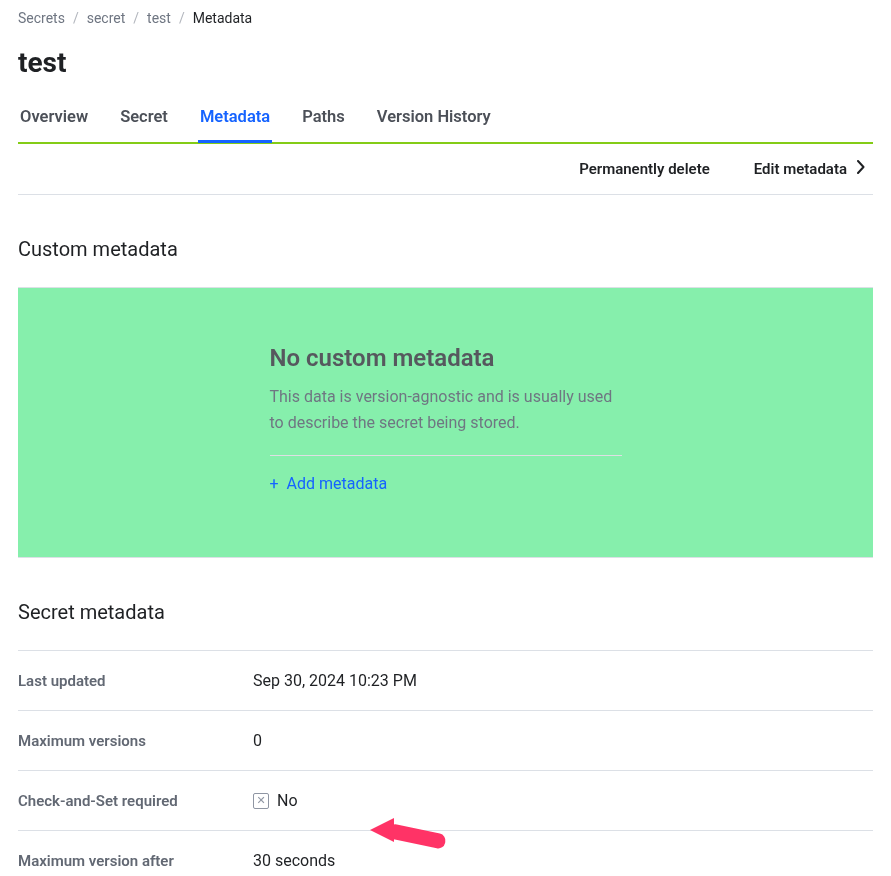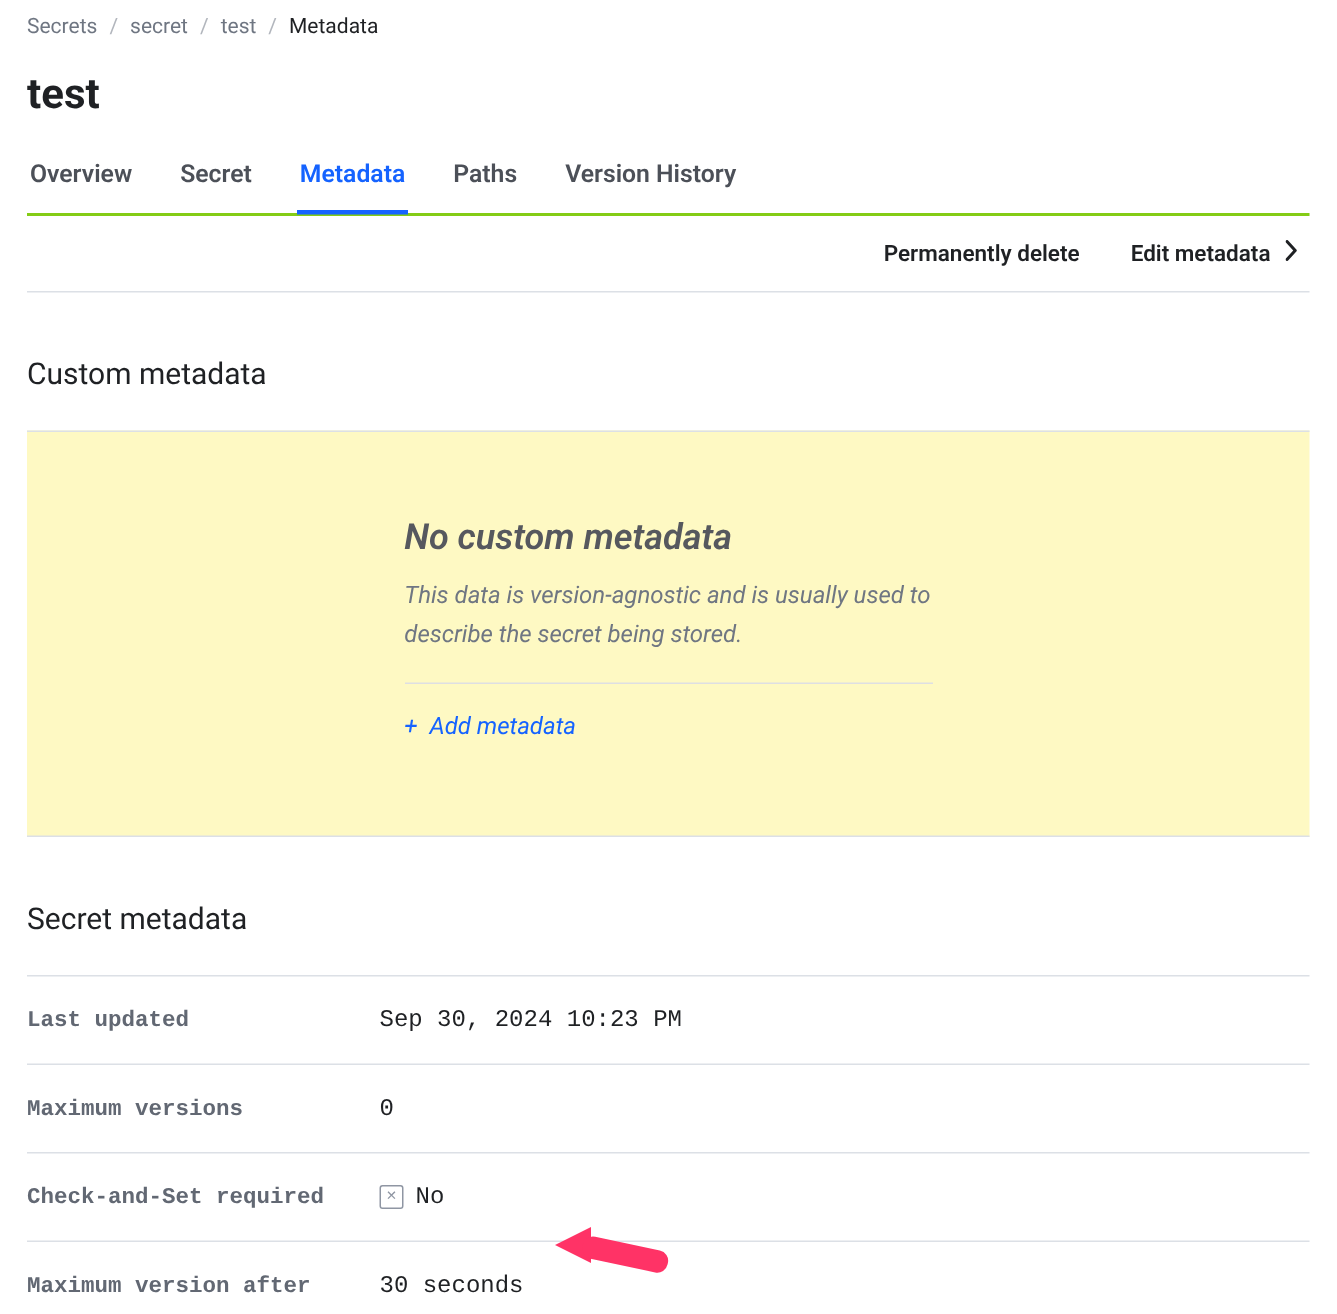--- a/index.html
+++ b/index.html
@@ -50,21 +50,21 @@
     }
     .tab.active {
       color: #1563ff;
       border-bottom: 3px solid #1563ff;
       margin-bottom: -1px;
     }
     .action-bar {
       display: flex;
       justify-content: flex-end;
       align-items: center;
-      gap: 34px;
+      gap: 44px;
       border-bottom: 1px solid #dce0e6;
       padding: 16px 8px 16px 0;
       font-size: 15px;
       font-weight: 600;
     }
     .action-bar .action {
       cursor: pointer;
       display: flex;
       align-items: center;
       gap: 10px;
@@ -76,25 +76,24 @@
     }
     .section-title {
       font-size: 20px;
       font-weight: 400;
       margin-top: 42px;
       margin-bottom: 26px;
     }
     .custom-meta-panel {
       border-top: 1px solid #dce0e6;
       border-bottom: 1px solid #dce0e6;
-      background: #fef9c3;
+      background: #86efac;
       padding: 56px 0 64px 0;
       display: flex;
       justify-content: center;
-      font-style: italic;
     }
     .empty-block {
       width: 352px;
     }
     .empty-title {
       font-size: 24px;
       font-weight: 600;
       color: #56585e;
       margin-bottom: 12px;
     }
@@ -121,21 +120,20 @@
       font-size: 16px;
     }
     .kv-table {
       border-top: 1px solid #dce0e6;
     }
     .kv-row {
       display: flex;
       align-items: center;
       border-bottom: 1px solid #dce0e6;
       padding: 20px 0;
-      font-family: Liberation Mono, monospace;
     }
     .kv-key {
       width: 235px;
       font-size: 15px;
       font-weight: 600;
       color: #626873;
     }
     .kv-val {
       font-size: 16px;
       color: #1f2124;

